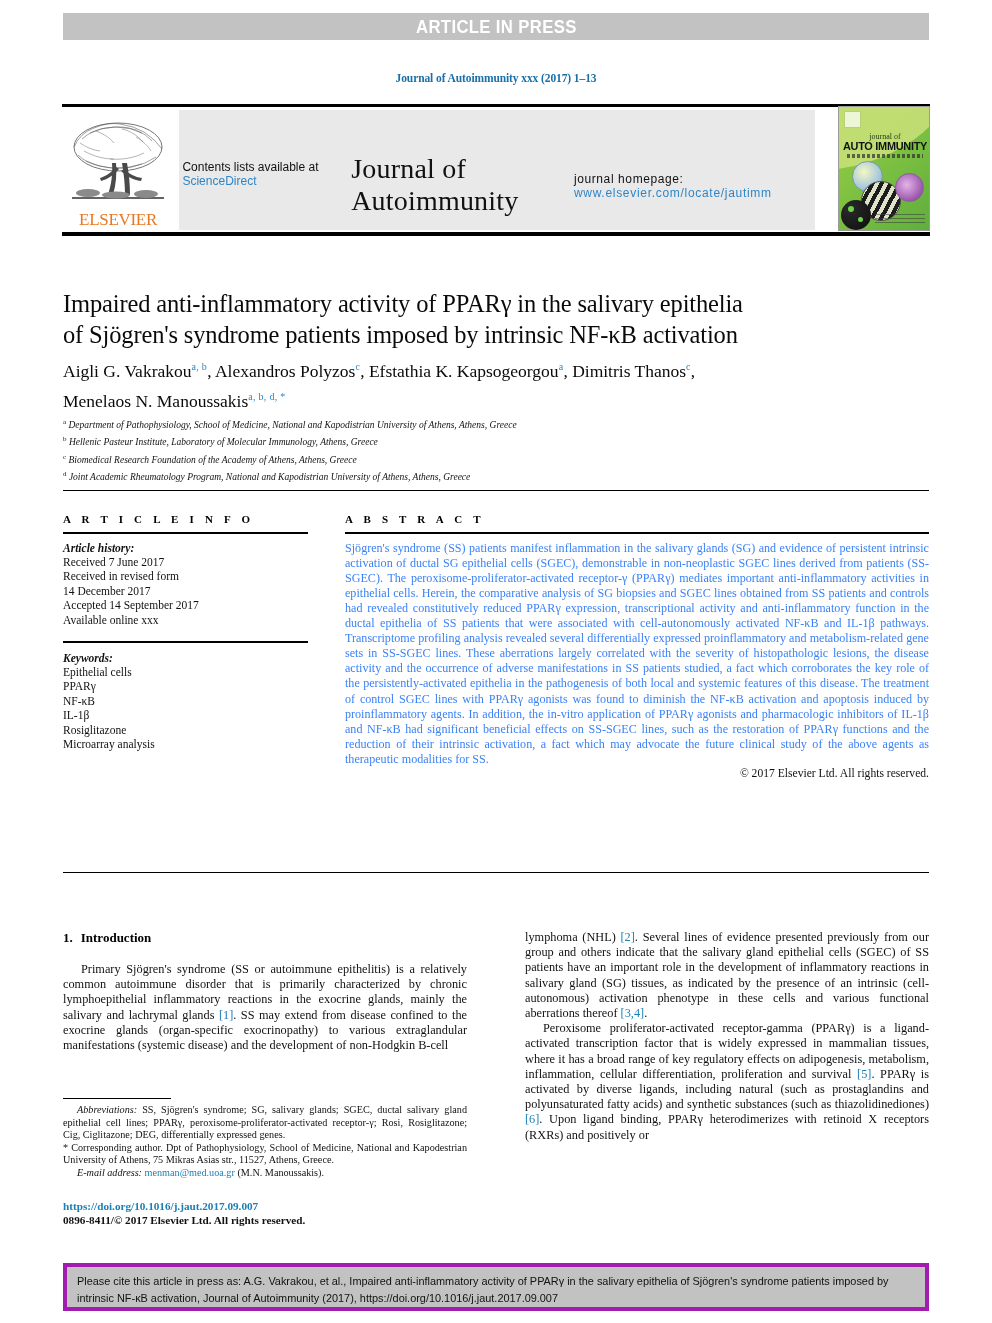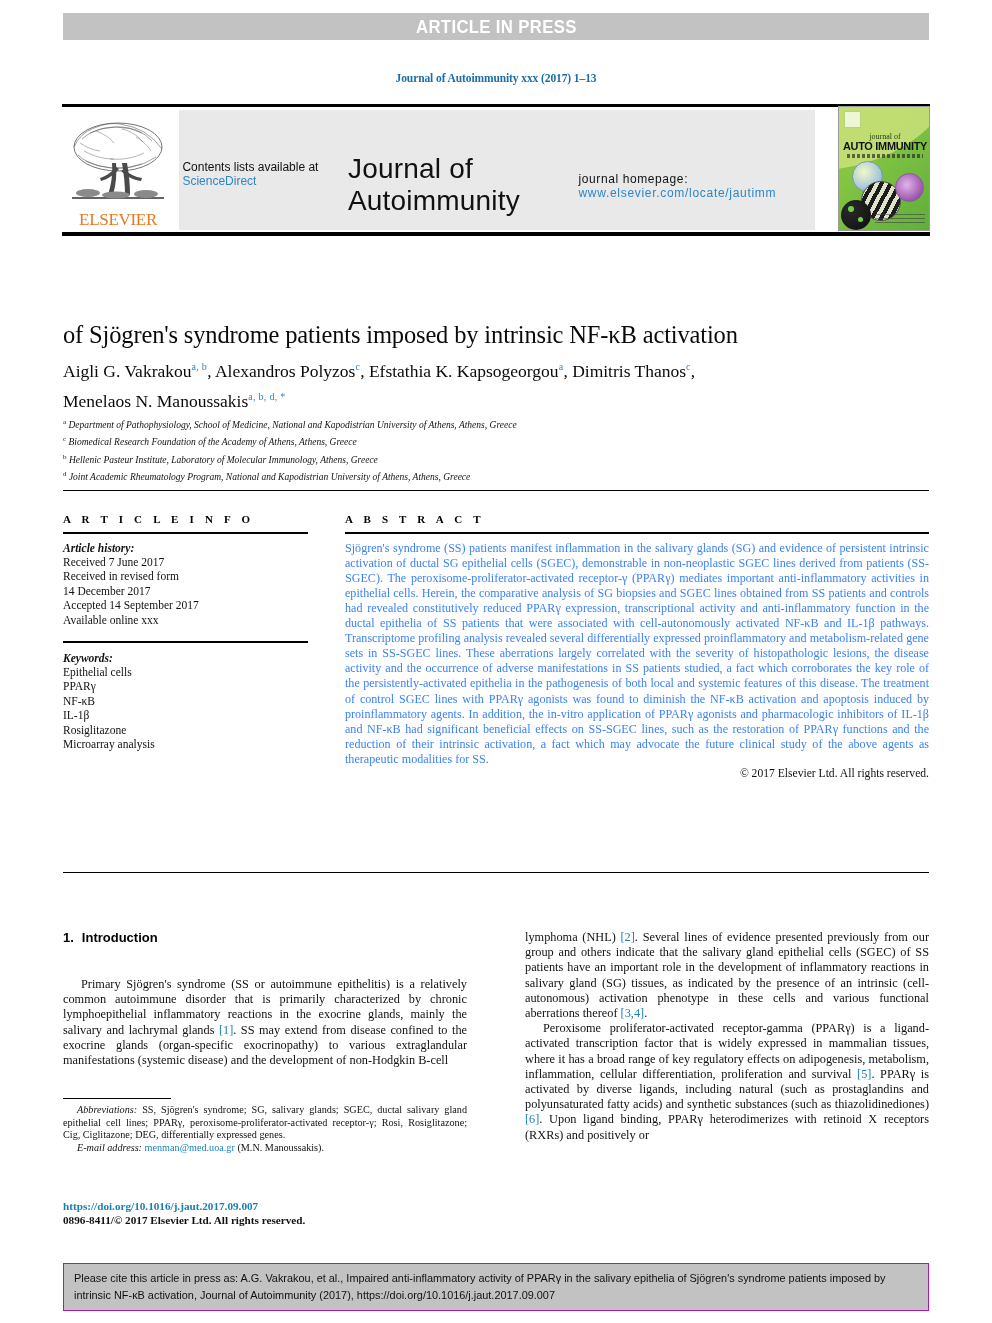--- a/index.html
+++ b/index.html
@@ -71,21 +71,21 @@
     padding-top: 8px;
   }
   .contents-line {
     font-family: "Liberation Sans", sans-serif;
     font-size: 12.5px;
     color: #111;
     transform: scaleX(0.96);
   }
   .contents-line .sd { color: #2e86c7; }
   .journal-name {
-    font-family: Liberation Sans, sans-serif;
+    font-family: Liberation Serif, serif;
     font-size: 28px;
     color: #111;
     margin-top: 22px;
     letter-spacing: 0.2px;
   }
   .homepage-line {
     font-family: "Liberation Sans", sans-serif;
     font-size: 12px;
     color: #111;
     margin-top: 24px;
@@ -283,25 +283,25 @@
     position: absolute;
     left: 63px; top: 930px;
     width: 404px;
   }
   .col-right {
     position: absolute;
     left: 525px; top: 930px;
     width: 404px;
   }
   .sec-head {
-    font-family: Liberation Sans, sans-serif;
+    font-family: Liberation Serif, serif;
     font-weight: bold;
     font-size: 13px;
     color: #000;
-    margin-bottom: 32px;
+    margin-bottom: 16px;
   }
   .sec-head .num { margin-right: 8px; }
   .body-p {
     font-family: "Liberation Serif", serif;
     font-size: 12.3px;
     line-height: 15.2px;
     text-align: justify;
     color: #111;
     text-indent: 18px;
   }
@@ -337,21 +337,21 @@
     line-height: 14px;
   }
   .doi-link { color: #1a7fb5; font-weight: bold; }
   .issn-line { color: #111; font-weight: bold; }
 
   
   .cite-box {
     position: absolute;
     left: 63px; top: 1263px;
     width: 866px; height: 48px;
-    border: 1px solid #a21caf;
+    border: 4px solid #a21caf;
     background: #c2c2c2;
     padding: 6px 10px 0 10px;
   }
   .cite-text {
     font-family: "Liberation Sans", sans-serif;
     font-size: 11.6px;
     line-height: 16.5px;
     color: #111;
     transform: scaleX(0.94);
     transform-origin: left top;
@@ -430,32 +430,32 @@
       <div class="cov-c4"></div>
       <div class="cov-dot1"></div>
       <div class="cov-dot2"></div>
       <div class="cover-foot"></div>
     </div>
 
     <div class="mast-rule-bot"></div>
   </div>
 
   <div class="paper-title">
-    <br>
+    <span>Impaired anti-inflammatory activity of PPARγ in the salivary epithelia</span><br>
     <span>of Sjögren's syndrome patients imposed by intrinsic NF-κB activation</span>
   </div>
 
   <div class="authors">
     <span>Aigli G. Vakrakou</span><sup>a, b</sup>, <span>Alexandros Polyzos</span><sup>c</sup>, <span>Efstathia K. Kapsogeorgou</span><sup>a</sup>, <span>Dimitris Thanos</span><sup>c</sup>,<br><span>Menelaos N. Manoussakis</span><sup class="star">a, b, d, *</sup>
   </div>
 
   <div class="affils">
     <div><sup>a</sup> <span>Department of Pathophysiology, School of Medicine, National and Kapodistrian University of Athens, Athens, Greece</span></div>
+    <div><sup>b</sup> <span>Hellenic Pasteur Institute, Laboratory of Molecular Immunology, Athens, Greece</span></div>
     <div><sup>c</sup> <span>Biomedical Research Foundation of the Academy of Athens, Athens, Greece</span></div>
-    <div><sup>b</sup> <span>Hellenic Pasteur Institute, Laboratory of Molecular Immunology, Athens, Greece</span></div>
     <div><sup>d</sup> <span>Joint Academic Rheumatology Program, National and Kapodistrian University of Athens, Athens, Greece</span></div>
   </div>
 
   <div class="rule-top-info"></div>
   <div class="rule-bot-info"></div>
 
   <div class="info-col">
     <div class="sec-label">A R T I C L E  I N F O</div>
     <div class="thin-rule"></div>
     <div class="info-block">
@@ -495,20 +495,21 @@
   <div class="col-right">
     <p class="body-p noind"><span>lymphoma (NHL) </span><span class="ref">[2]</span><span>. Several lines of evidence presented previously from our group and others indicate that the salivary gland epithelial cells (SGEC) of SS patients have an important role in the development of inflammatory reactions in salivary gland (SG) tissues, as indicated by the presence of an intrinsic (cell-autonomous) activation phenotype in these cells and various functional aberrations thereof </span><span class="ref">[3,4]</span><span>.</span></p>
     <p class="body-p"><span>Peroxisome proliferator-activated receptor-gamma (PPARγ) is a ligand-activated transcription factor that is widely expressed in mammalian tissues, where it has a broad range of key regulatory effects on adipogenesis, metabolism, inflammation, cellular differentiation, proliferation and survival </span><span class="ref">[5]</span><span>. PPARγ is activated by diverse ligands, including natural (such as prostaglandins and polyunsaturated fatty acids) and synthetic substances (such as thiazolidinediones) </span><span class="ref">[6]</span><span>. Upon ligand binding, PPARγ heterodimerizes with retinoid X receptors (RXRs) and positively or</span></p>
   </div>
 
   <div class="footnotes">
     <div class="fn-rule"></div>
     <div class="fn-text fn-indent">
       <span class="it">Abbreviations:</span><span> SS, Sjögren's syndrome; SG, salivary glands; SGEC, ductal salivary gland epithelial cell lines; PPARγ, peroxisome-proliferator-activated receptor-γ; Rosi, Rosiglitazone; Cig, Ciglitazone; DEG, differentially expressed genes.</span>
     </div>
+    <div class="fn-text">* Corresponding author. Dpt of Pathophysiology, School of Medicine, National and Kapodestrian University of Athens, 75 Mikras Asias str., 11527, Athens, Greece.</div>
     <div class="fn-text fn-indent">
       <span class="it">E-mail address:</span> <span class="email-link">menman@med.uoa.gr</span><span> (M.N. Manoussakis).</span>
     </div>
   </div>
 
   <div class="doi-block">
     <div class="doi-link">https://doi.org/10.1016/j.jaut.2017.09.007</div>
     <div class="issn-line">0896-8411/© 2017 Elsevier Ltd. All rights reserved.</div>
   </div>
 

